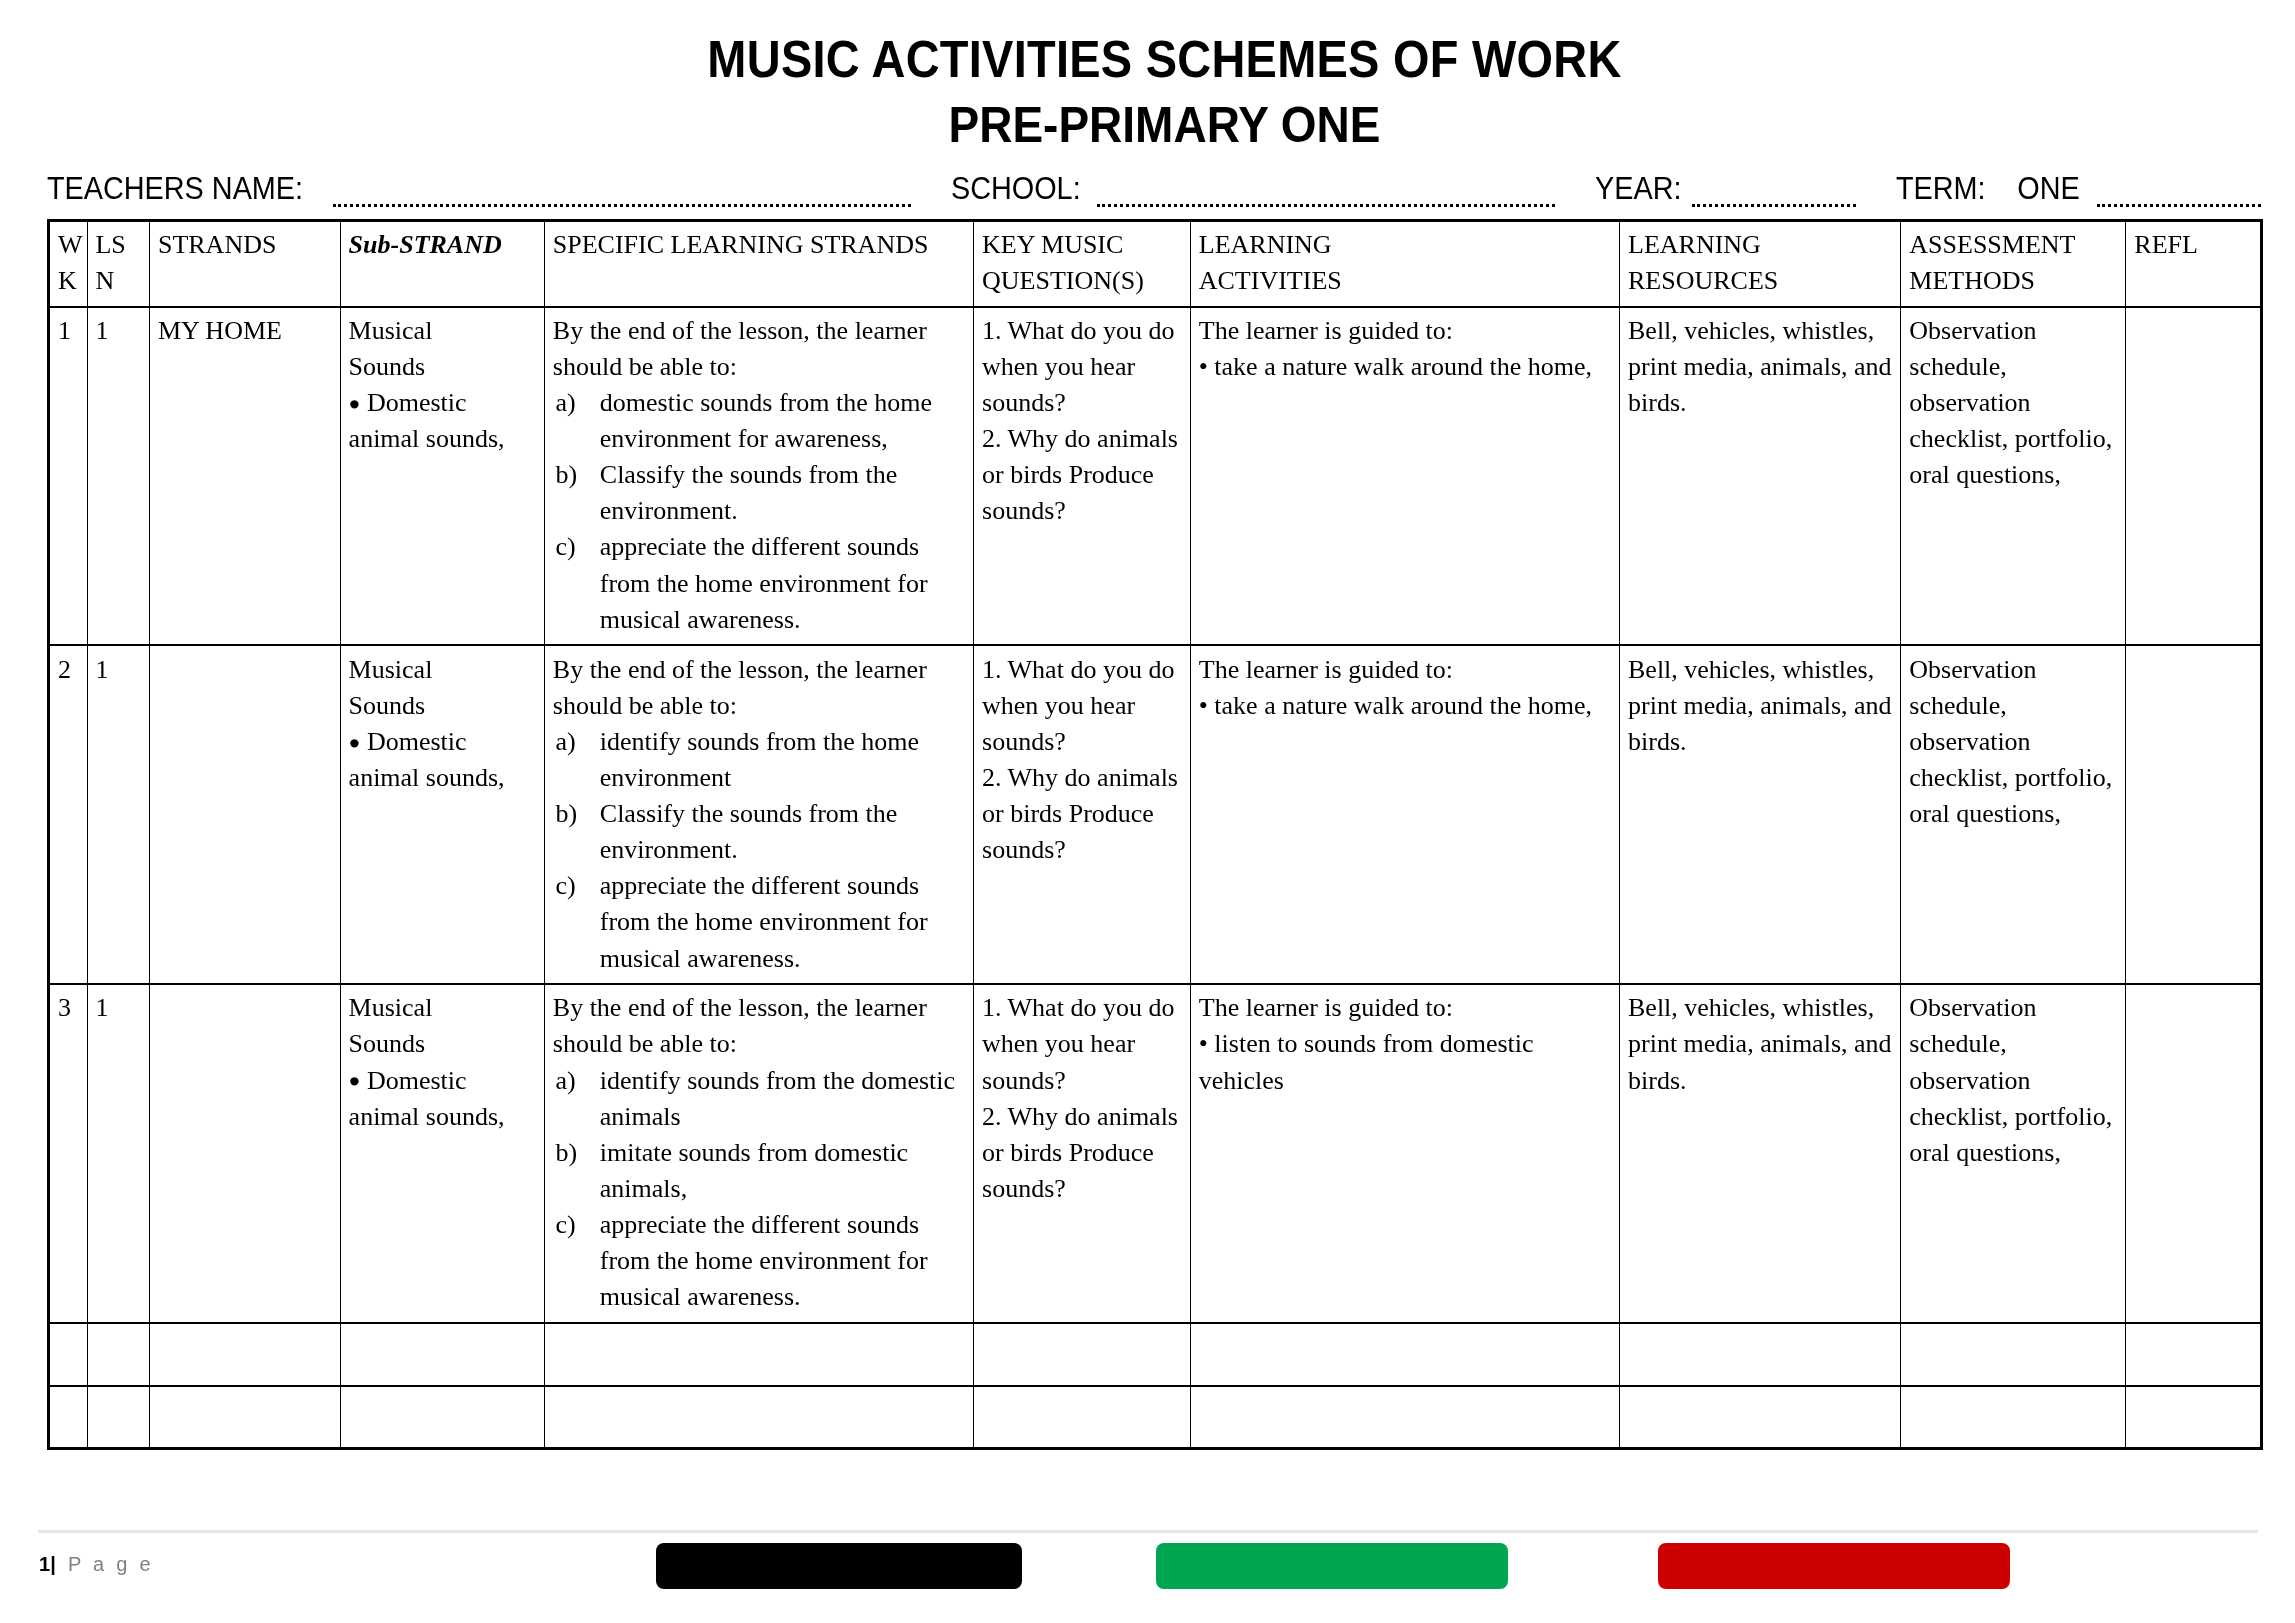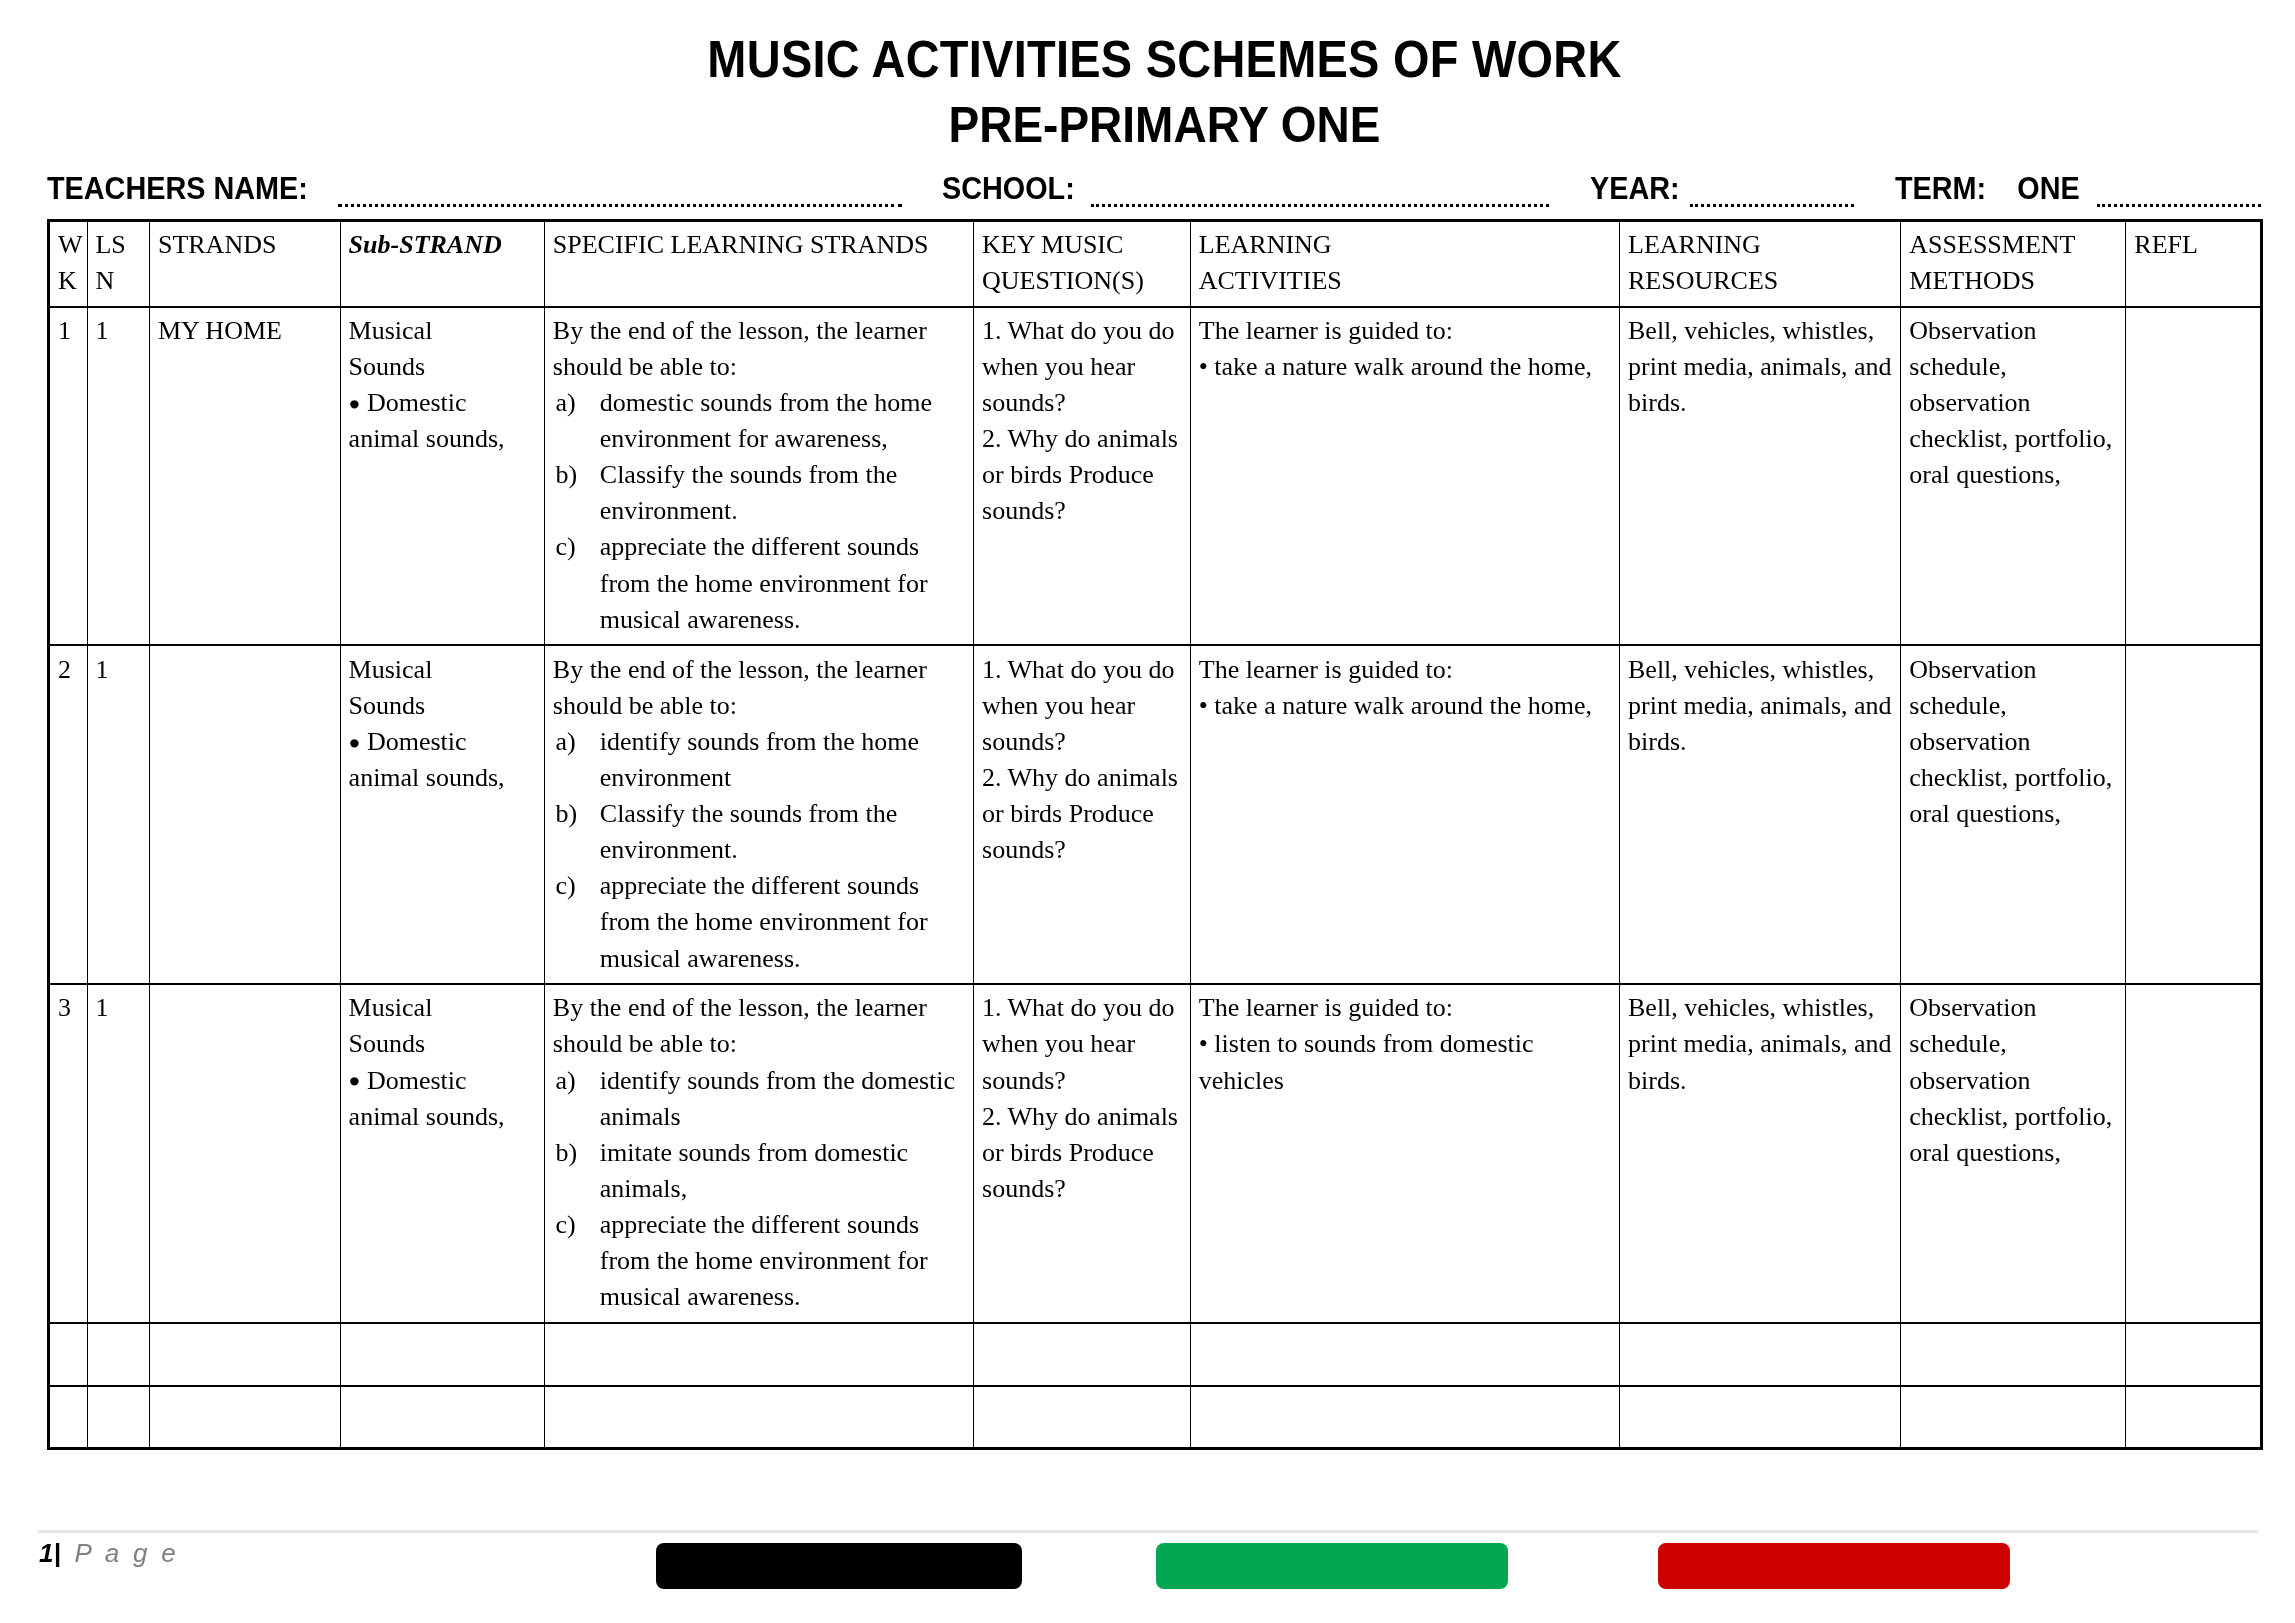--- a/index.html
+++ b/index.html
@@ -47,21 +47,21 @@
     transform: scaleX(0.92);
   }
 
   
   .meta-line {
     display: flex;
     align-items: flex-end;
     margin: 18.3px 0 0 0;
     padding: 0 33px 0 47px;
     font-family: "Liberation Sans Narrow", "Liberation Sans", "DejaVu Sans", sans-serif;
-    font-weight: 700;
+    font-weight: 400;
     font-size: 32px;
     color: #000;
     white-space: nowrap;
   }
   .meta-label { flex: 0 0 auto; transform: scaleX(0.9); transform-origin: left bottom; }
   .dots {
     flex: 1 1 auto;
     border-bottom: 3.3px dotted #000;
     height: 25px;
     margin: 0 1.3px;
@@ -156,26 +156,25 @@
     position: absolute;
     left: 38px;
     top: 5.2px;
     width: 2220px;
     height: 3.3px;
     background: #e6e6e6;
   }
   .page-num {
     position: absolute;
     left: 39px;
-    top: 13px;
+    top: 28px;
     font-family: "Liberation Sans", "DejaVu Sans", sans-serif;
-    font-size: 26px;
+    font-size: 20px;
     color: #808080;
     letter-spacing: 3.3px;
-    font-style: italic;
   }
   .page-num b { color: #000; font-weight: 700; letter-spacing: 0px; }
   .page-num .sep { color: #000; font-weight: 700; }
 
   .bar {
     position: absolute;
     top: 18.3px;
     height: 46px;
     border-radius: 7.9px;
   }

